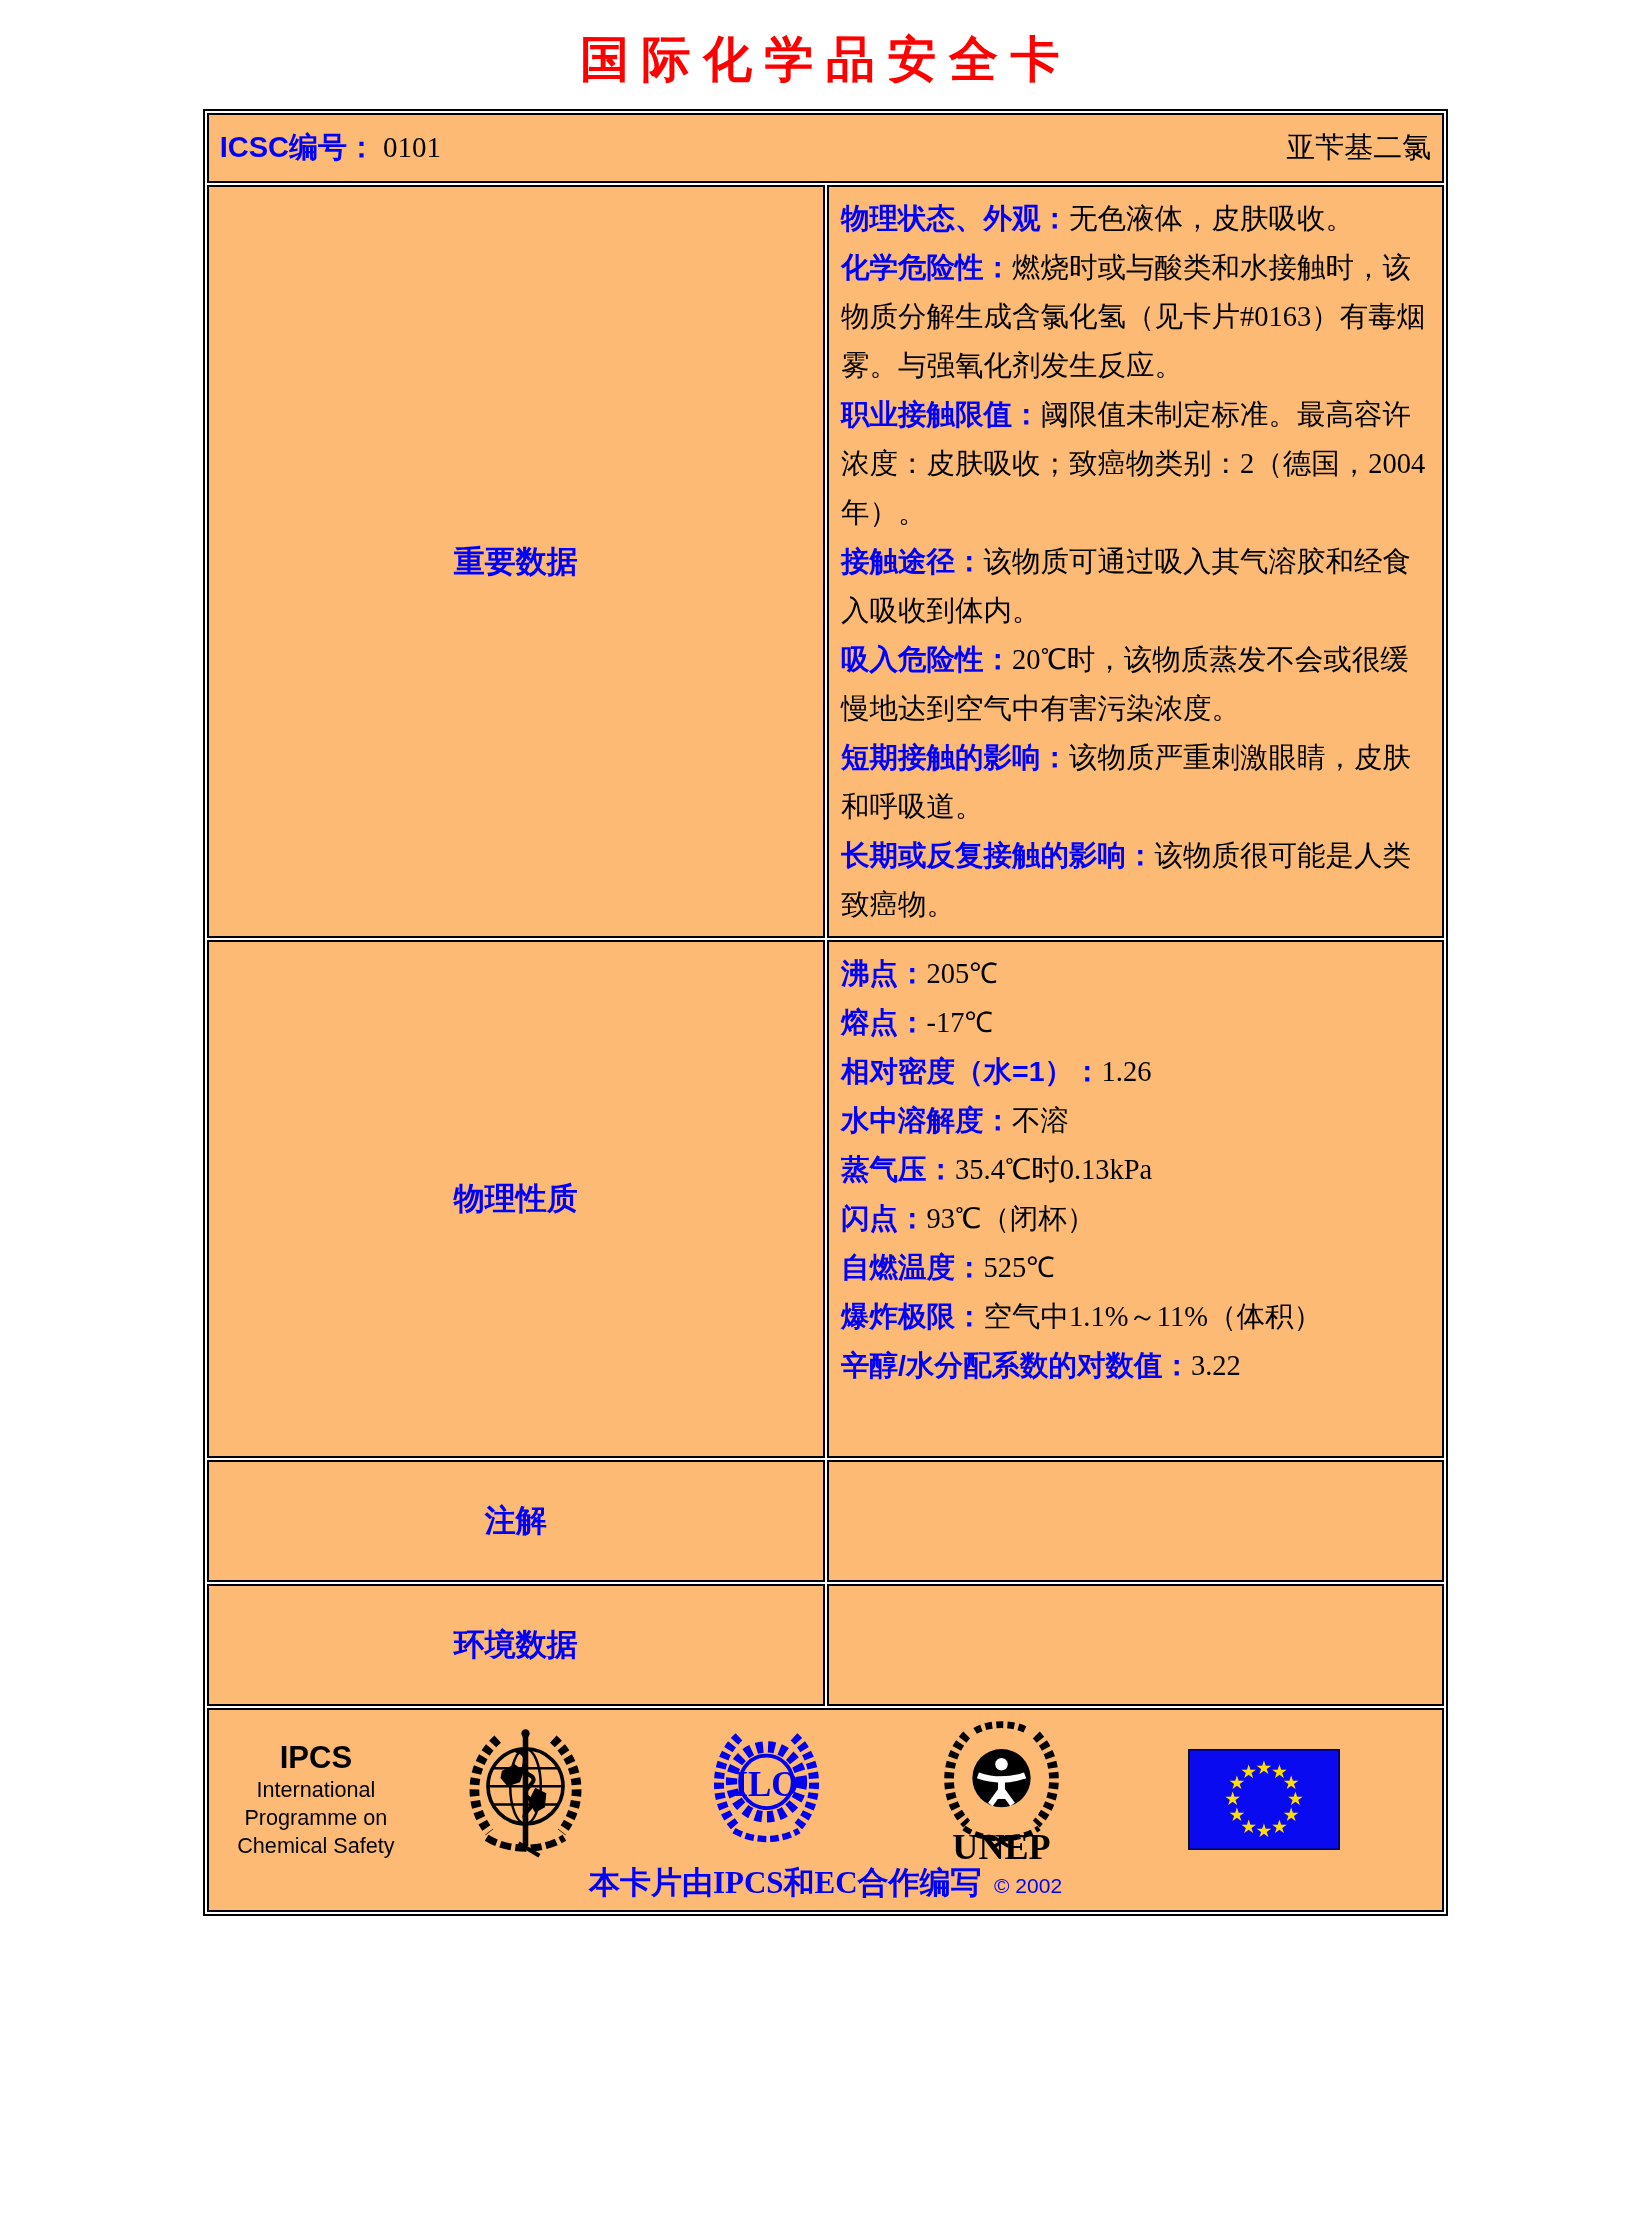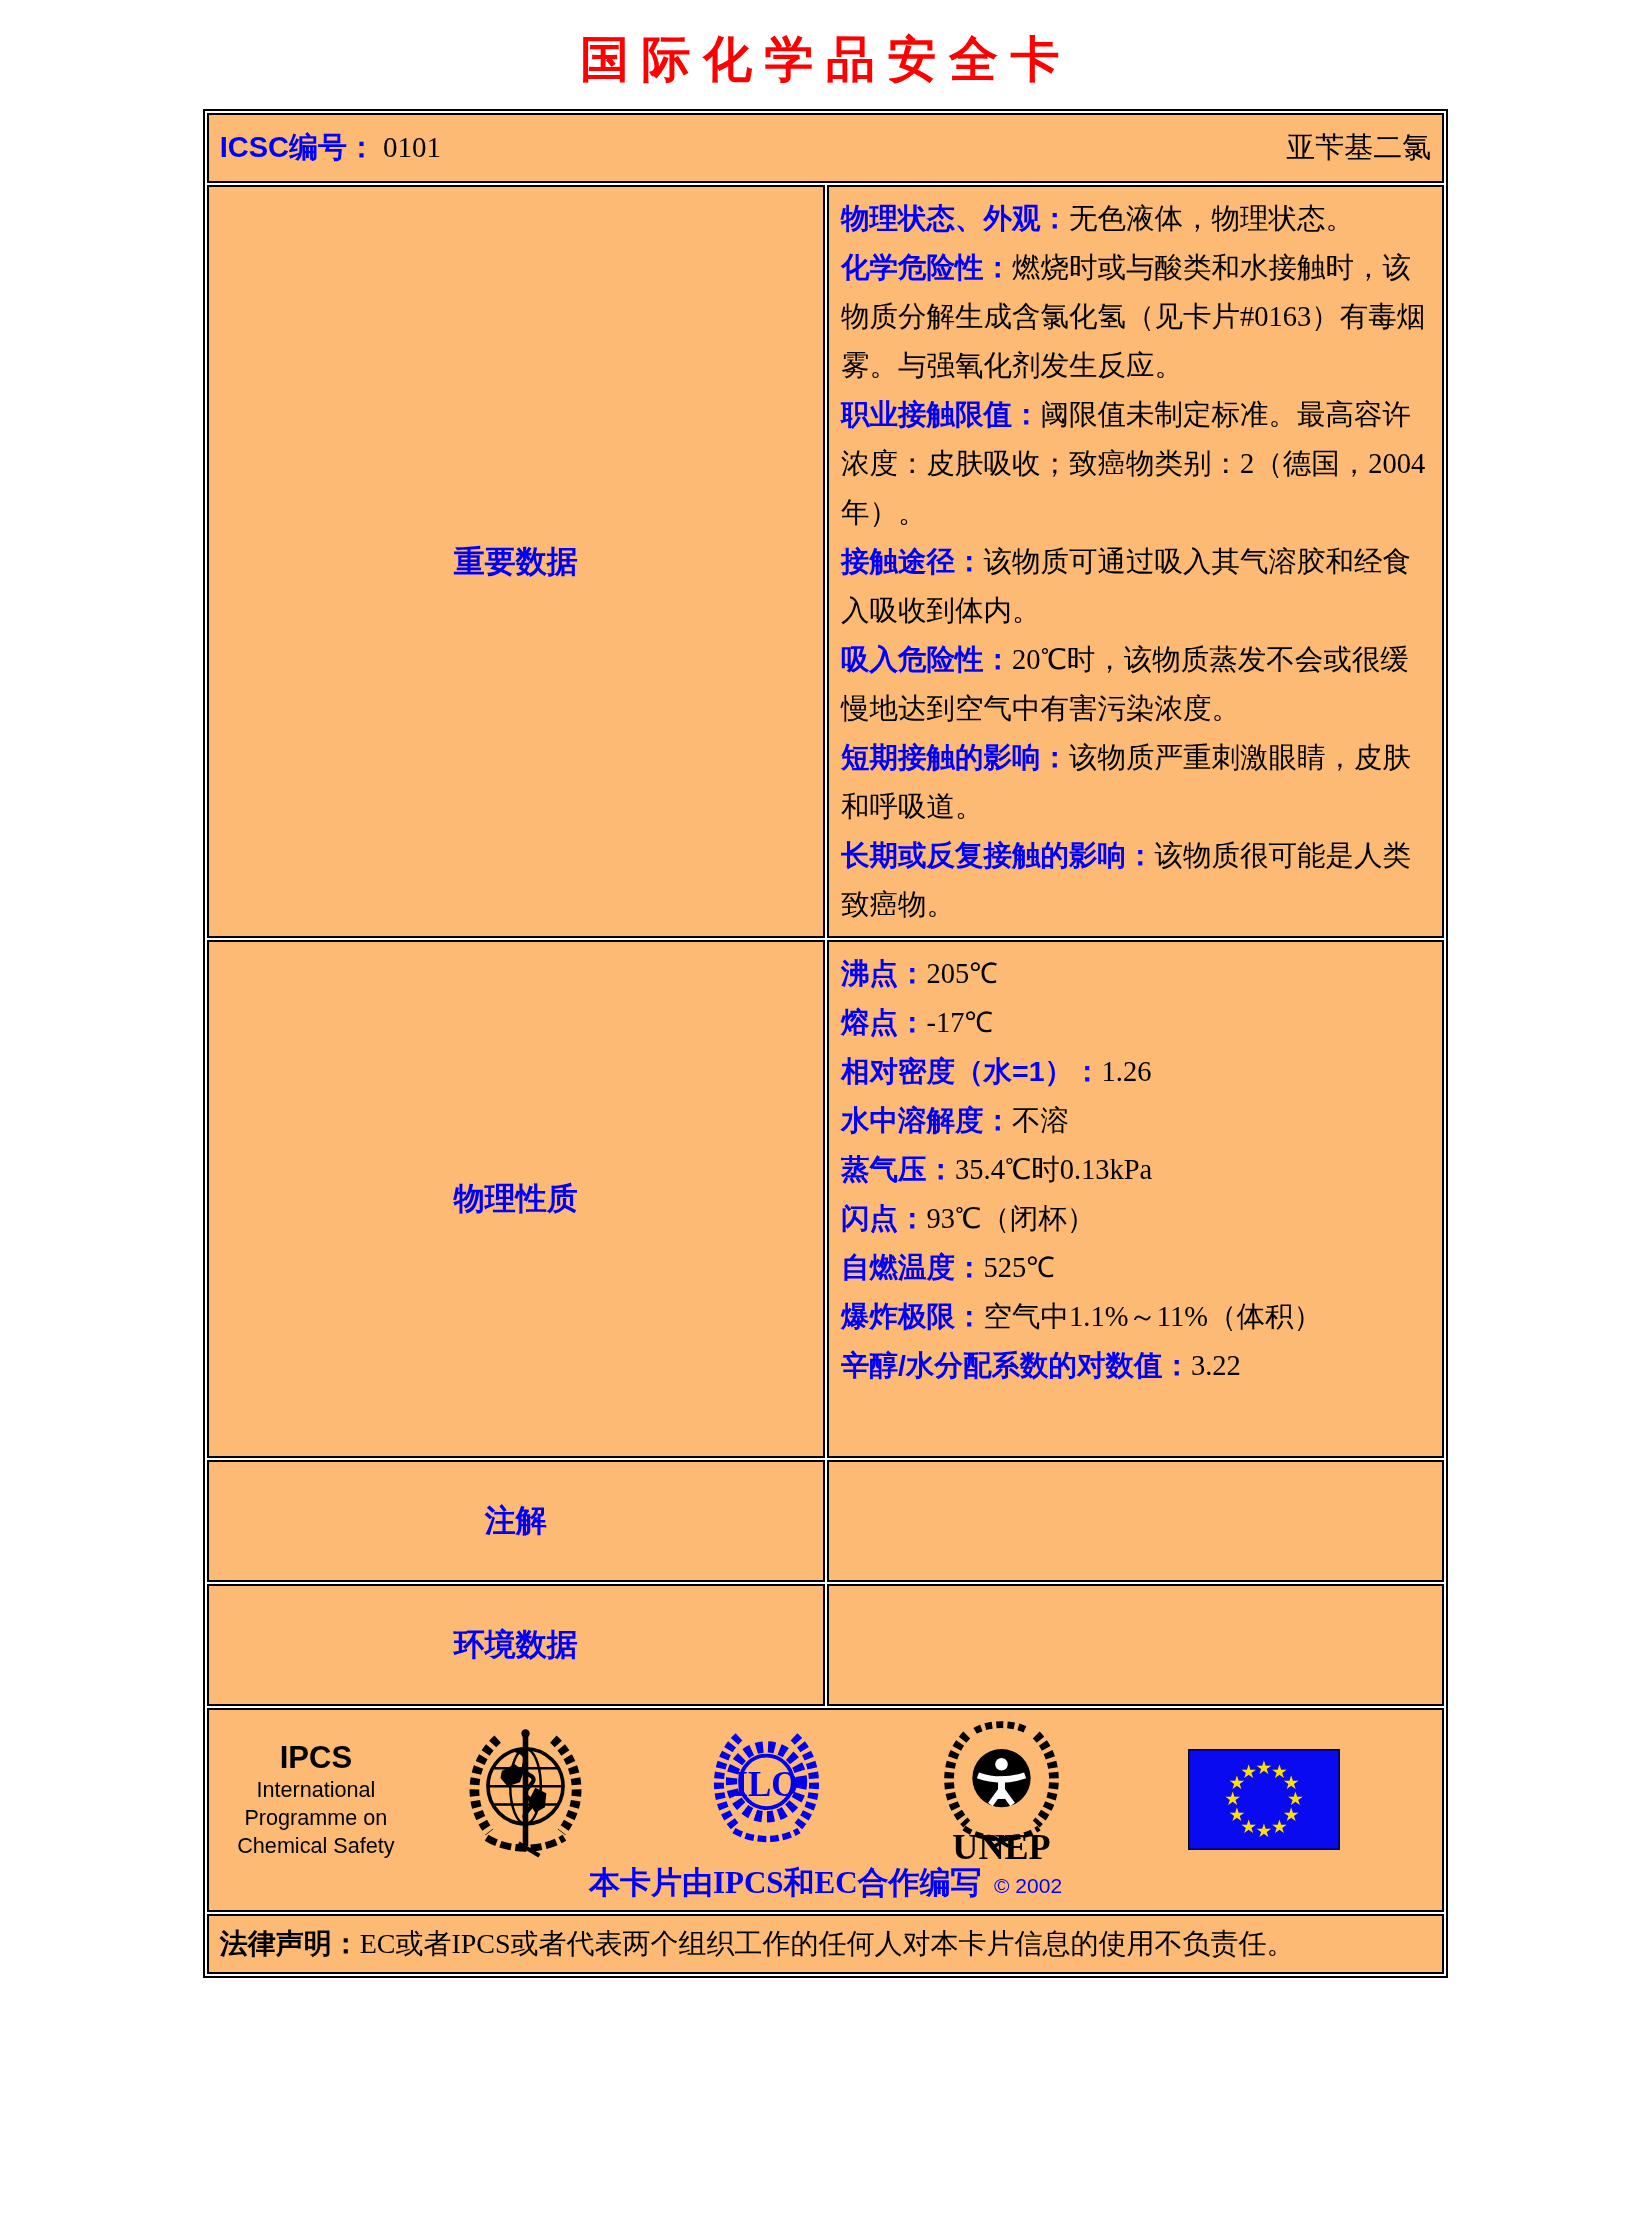--- a/index.html
+++ b/index.html
@@ -78,21 +78,21 @@
         </div>
         <div class="chem">亚苄基二氯</div>
       </div>
     </td>
   </tr>
 
   <tr>
     <td class="sec-label">重要数据</td>
     <td class="sec-content h-important">
       <div>
-            <div class="line"><span class="k">物理状态、外观：</span><span class="v">无色液体，物理状态。</span></div>
+            <div class="line"><span class="k">物理状态、外观：</span><span class="v">无色液体，皮肤吸收。</span></div>
             <div class="line"><span class="k">化学危险性：</span><span class="v">燃烧时或与酸类和水接触时，该物质分解生成含氯化氢（见卡片#0163）有毒烟雾。与强氧化剂发生反应。</span></div>
             <div class="line"><span class="k">职业接触限值：</span><span class="v">阈限值未制定标准。最高容许浓度：皮肤吸收；致癌物类别：2（德国，2004年）。</span></div>
             <div class="line"><span class="k">接触途径：</span><span class="v">该物质可通过吸入其气溶胶和经食入吸收到体内。</span></div>
             <div class="line"><span class="k">吸入危险性：</span><span class="v">20℃时，该物质蒸发不会或很缓慢地达到空气中有害污染浓度。</span></div>
             <div class="line"><span class="k">短期接触的影响：</span><span class="v">该物质严重刺激眼睛，皮肤和呼吸道。</span></div>
             <div class="line"><span class="k">长期或反复接触的影响：</span><span class="v">该物质很可能是人类致癌物。</span></div>
           </div>
     </td>
   </tr>
 
@@ -194,22 +194,15 @@
           </g>
         </svg>
       </div>
       <div class="credit">
         <span class="credit-main">本卡片由IPCS和EC合作编写</span>
         <span class="credit-copy">© 2002</span>
       </div>
     </td>
   </tr>
 
-  <tr>
-    <td class="legal-cell" colspan="2">
-      <div class="legal">
-        <span class="k">法律声明：</span><span class="v">EC或者IPCS或者代表两个组织工作的任何人对本卡片信息的使用不负责任。</span>
-      </div>
-    </td>
-  </tr>
 </tbody>
   </table>
 
 
 </body></html>

